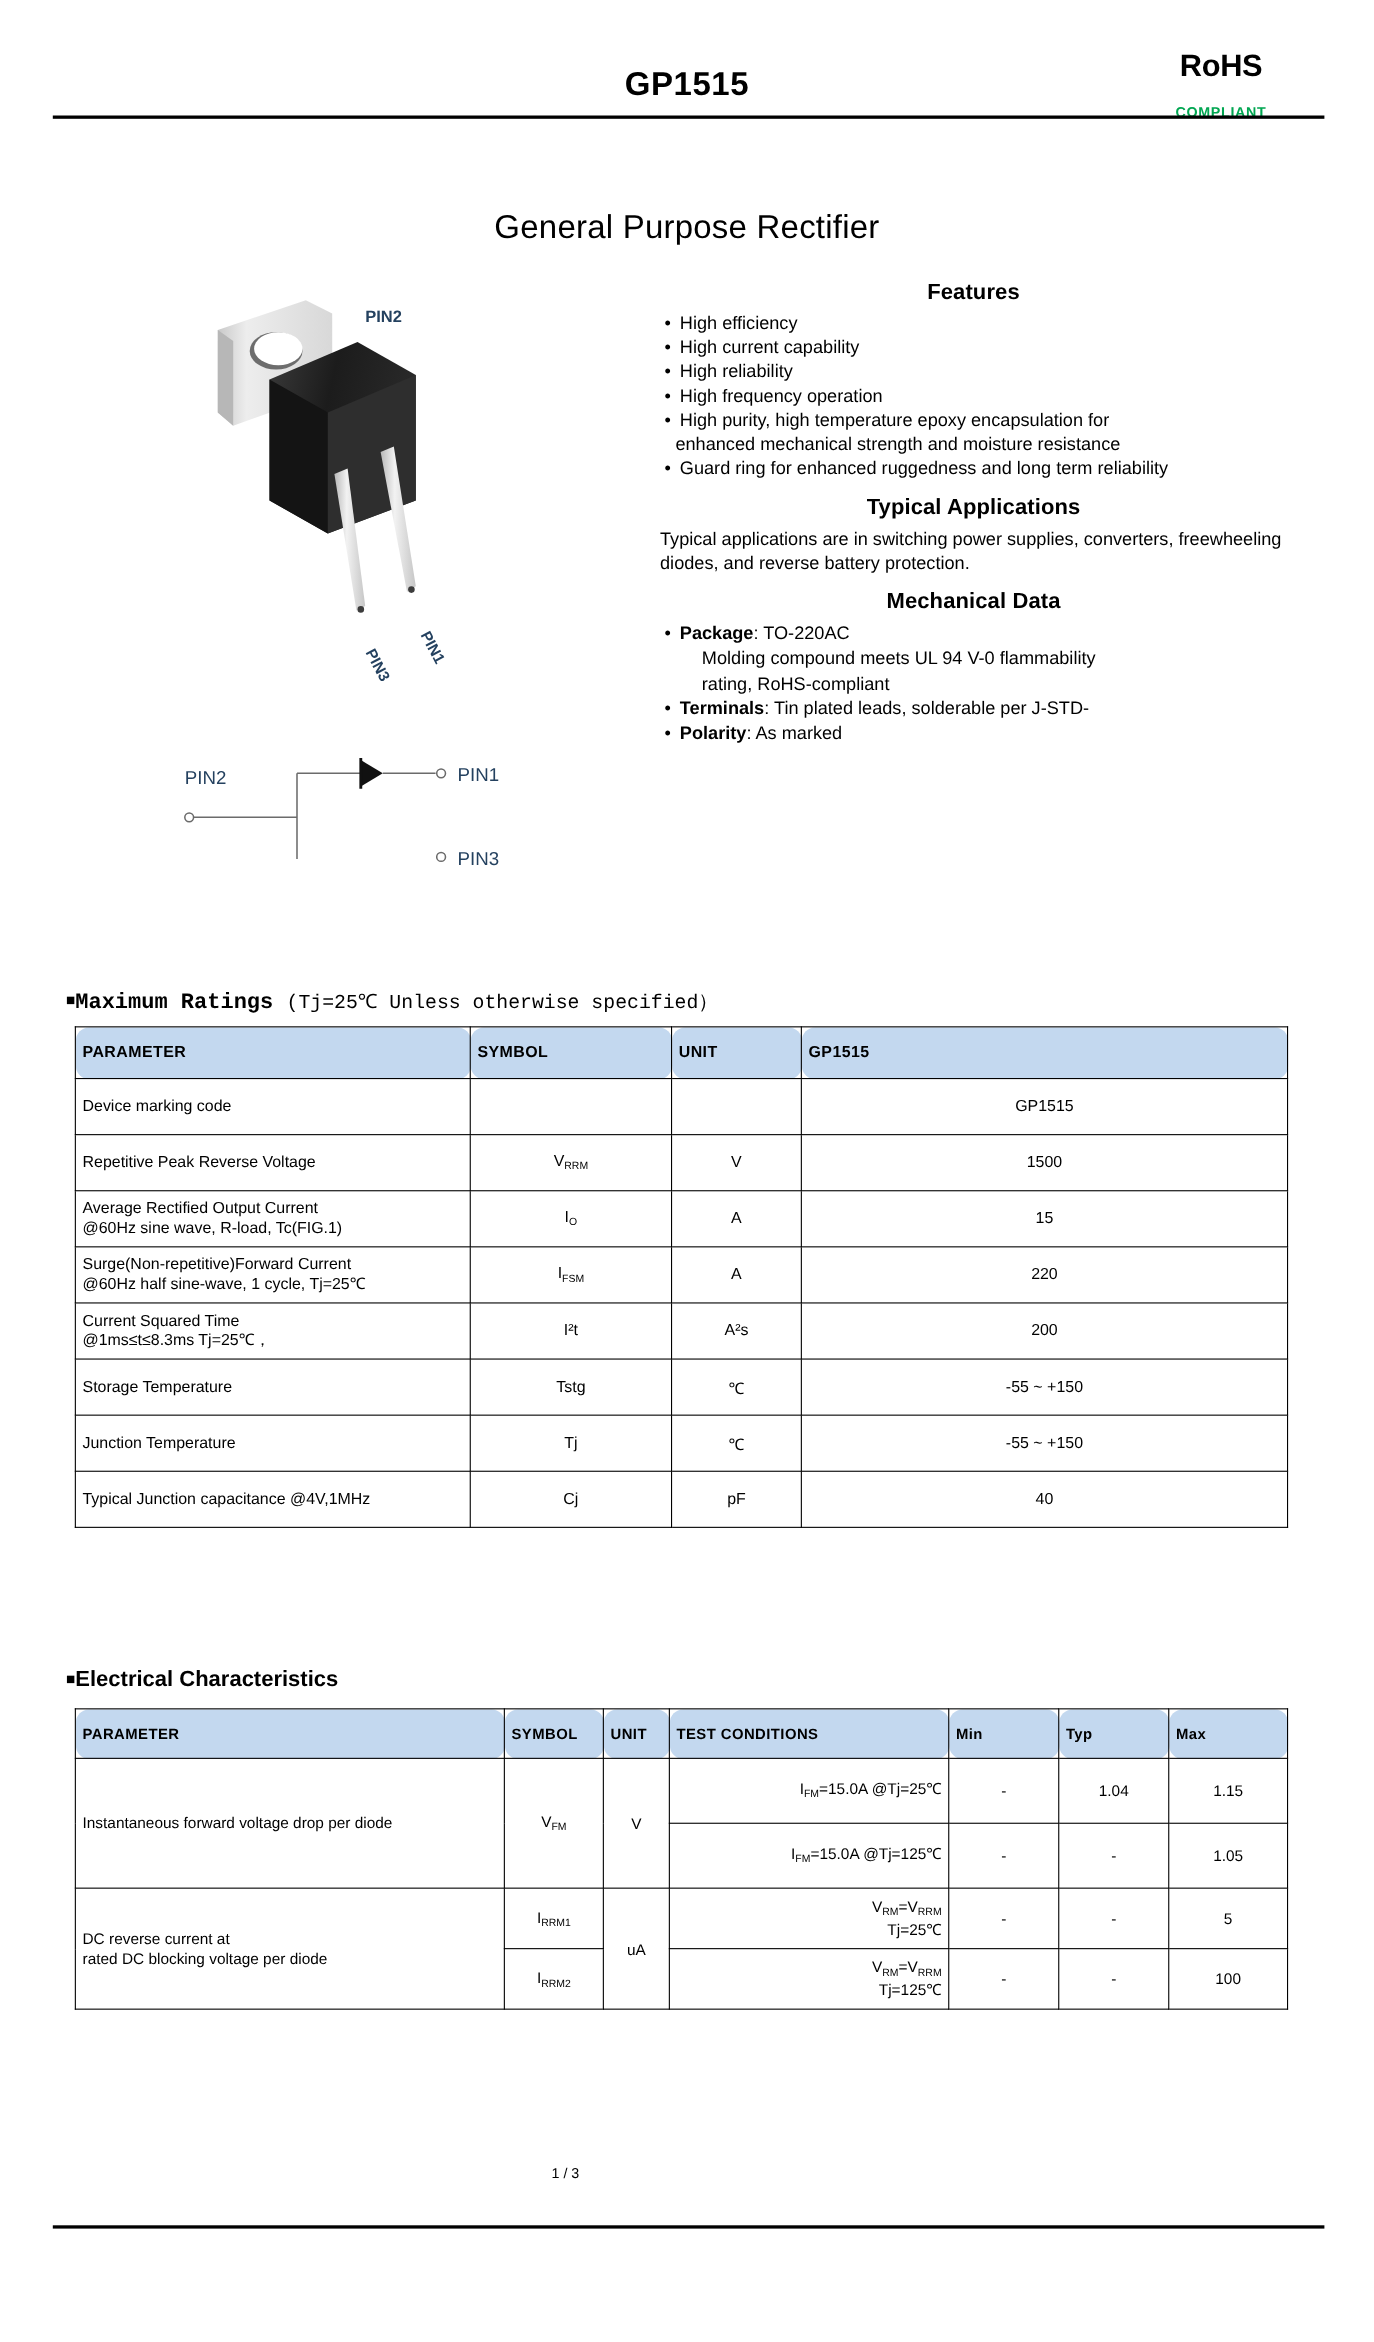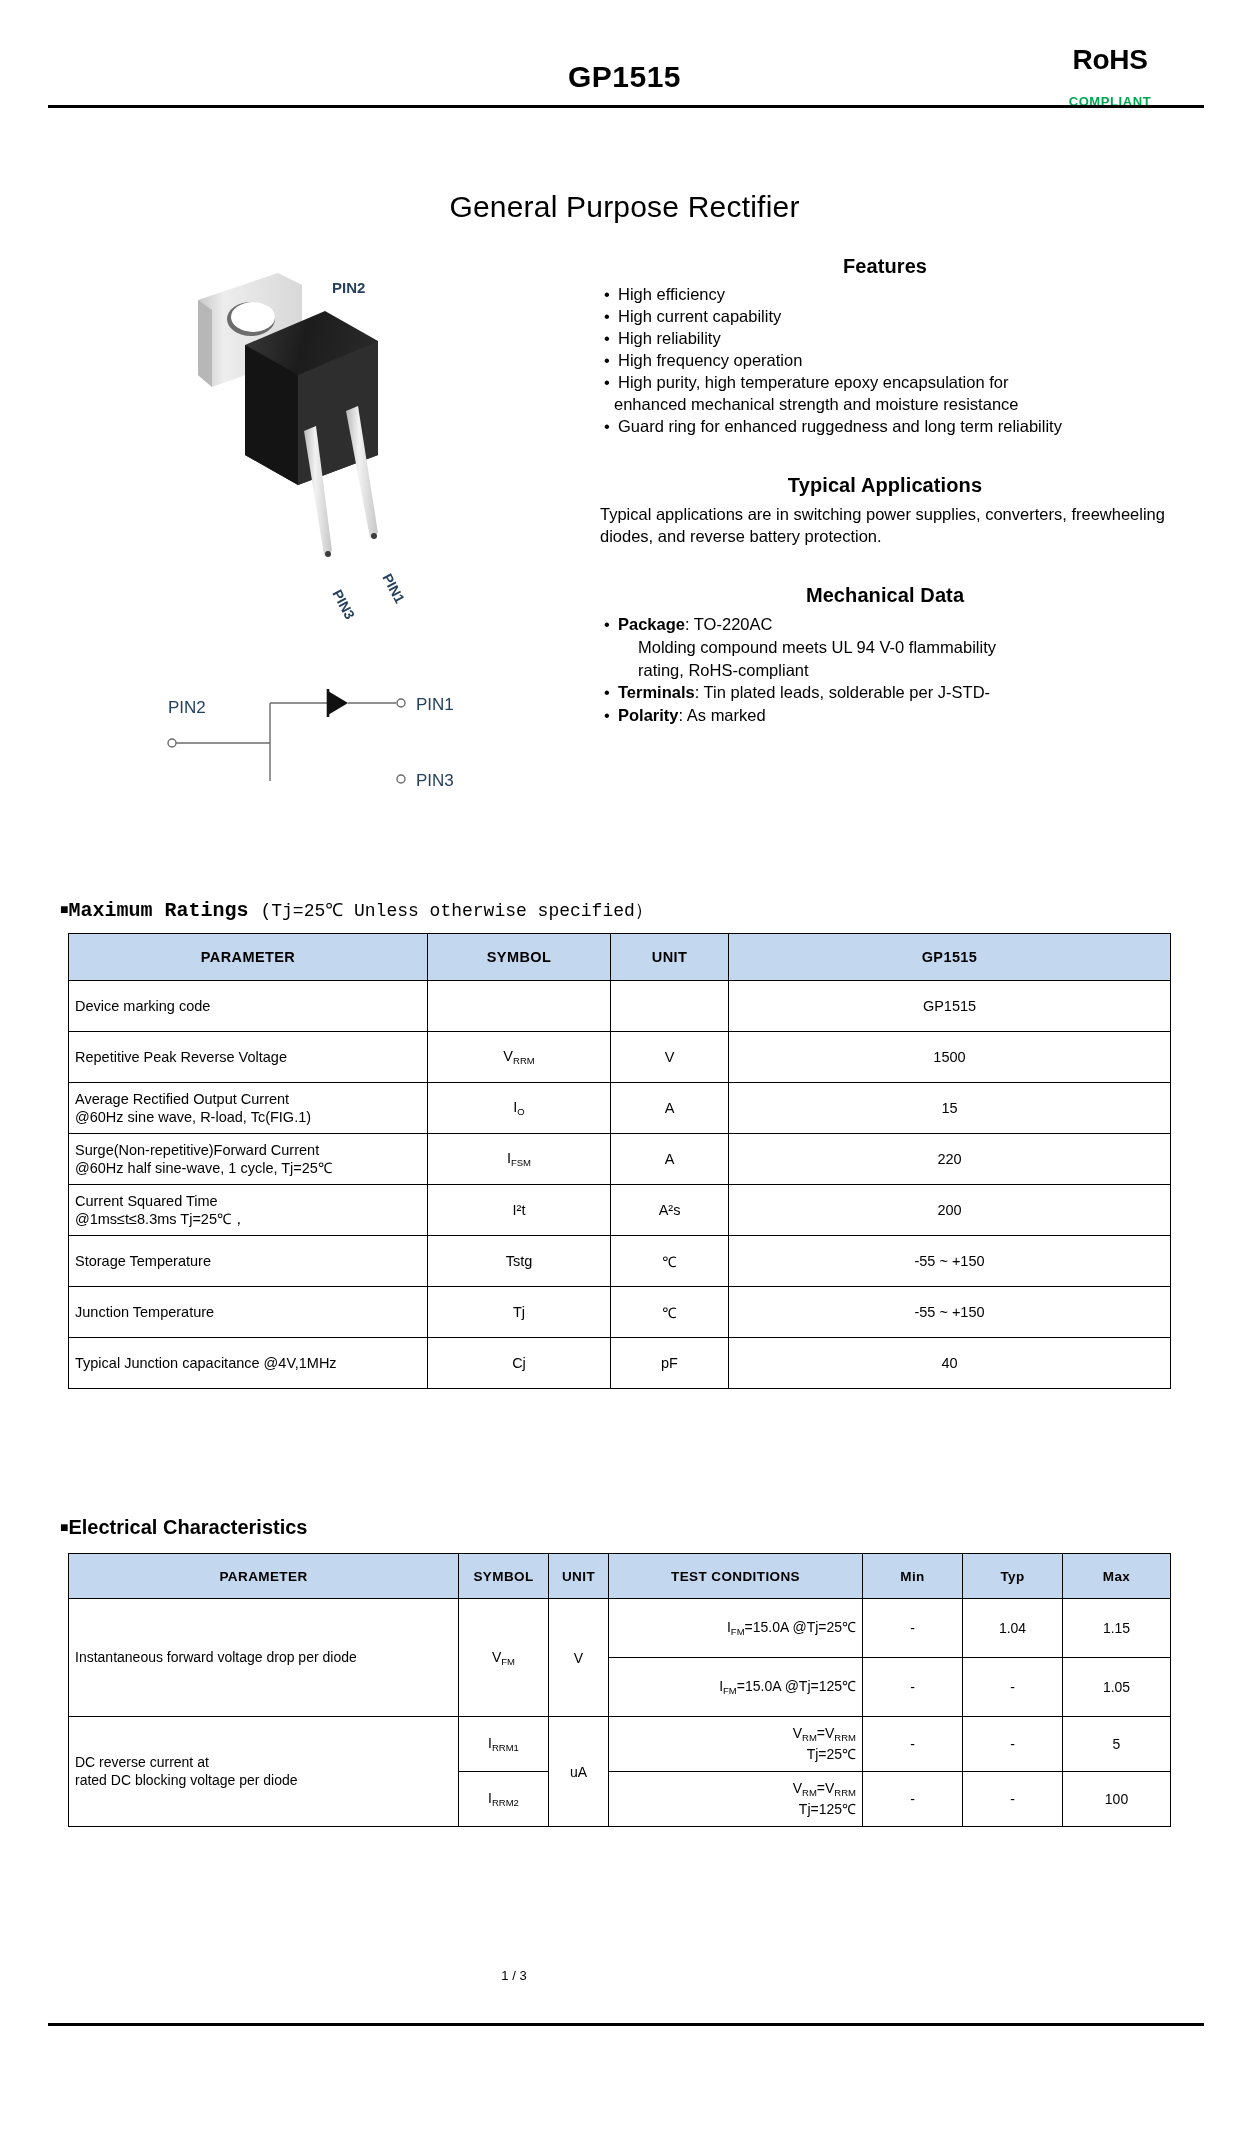--- a/index.html
+++ b/index.html
@@ -94,21 +94,21 @@
     top: 255px;
     width: 570px;
   }
   .section-head {
     font-size: 20px;
     font-weight: bold;
     margin: 0 0 6px 0;
     letter-spacing: 0.1px;
     text-align: center;
   }
-  .section-head.spaced { margin-top: 36px; }
+  .section-head.spaced { margin-top: 12px; }
   .bullet-list {
     list-style: none;
     margin: 0;
     padding: 0;
   }
   .bullet-list li {
     font-size: 16.5px;
     line-height: 1.33;
     padding-left: 18px;
     position: relative;
@@ -163,24 +163,25 @@
   }
   table.ds th, table.ds td {
     border: 1.6px solid #000;
     font-size: 14.5px;
     font-weight: normal;
     padding: 0 6px;
     vertical-align: middle;
   }
   table.ds th {
     background: #c3d8ef;
-    text-align: center;
+    text-align: left;
     font-weight: bold;
     letter-spacing: 0.4px;
     height: 46px;
+    border-radius: 12px;
   }
   td.left { text-align: left; line-height: 1.25; }
   td.center { text-align: center; }
   sub { font-size: 9.5px; vertical-align: -3px; }
 
   #max-ratings-table { left: 68px; top: 933px; width: 1102px; }
   #max-ratings-table td { height: 50px; }
 
   #elec-table { left: 68px; top: 1553px; width: 1102px; }
   #elec-table th { height: 44px; font-size: 13.5px; }

